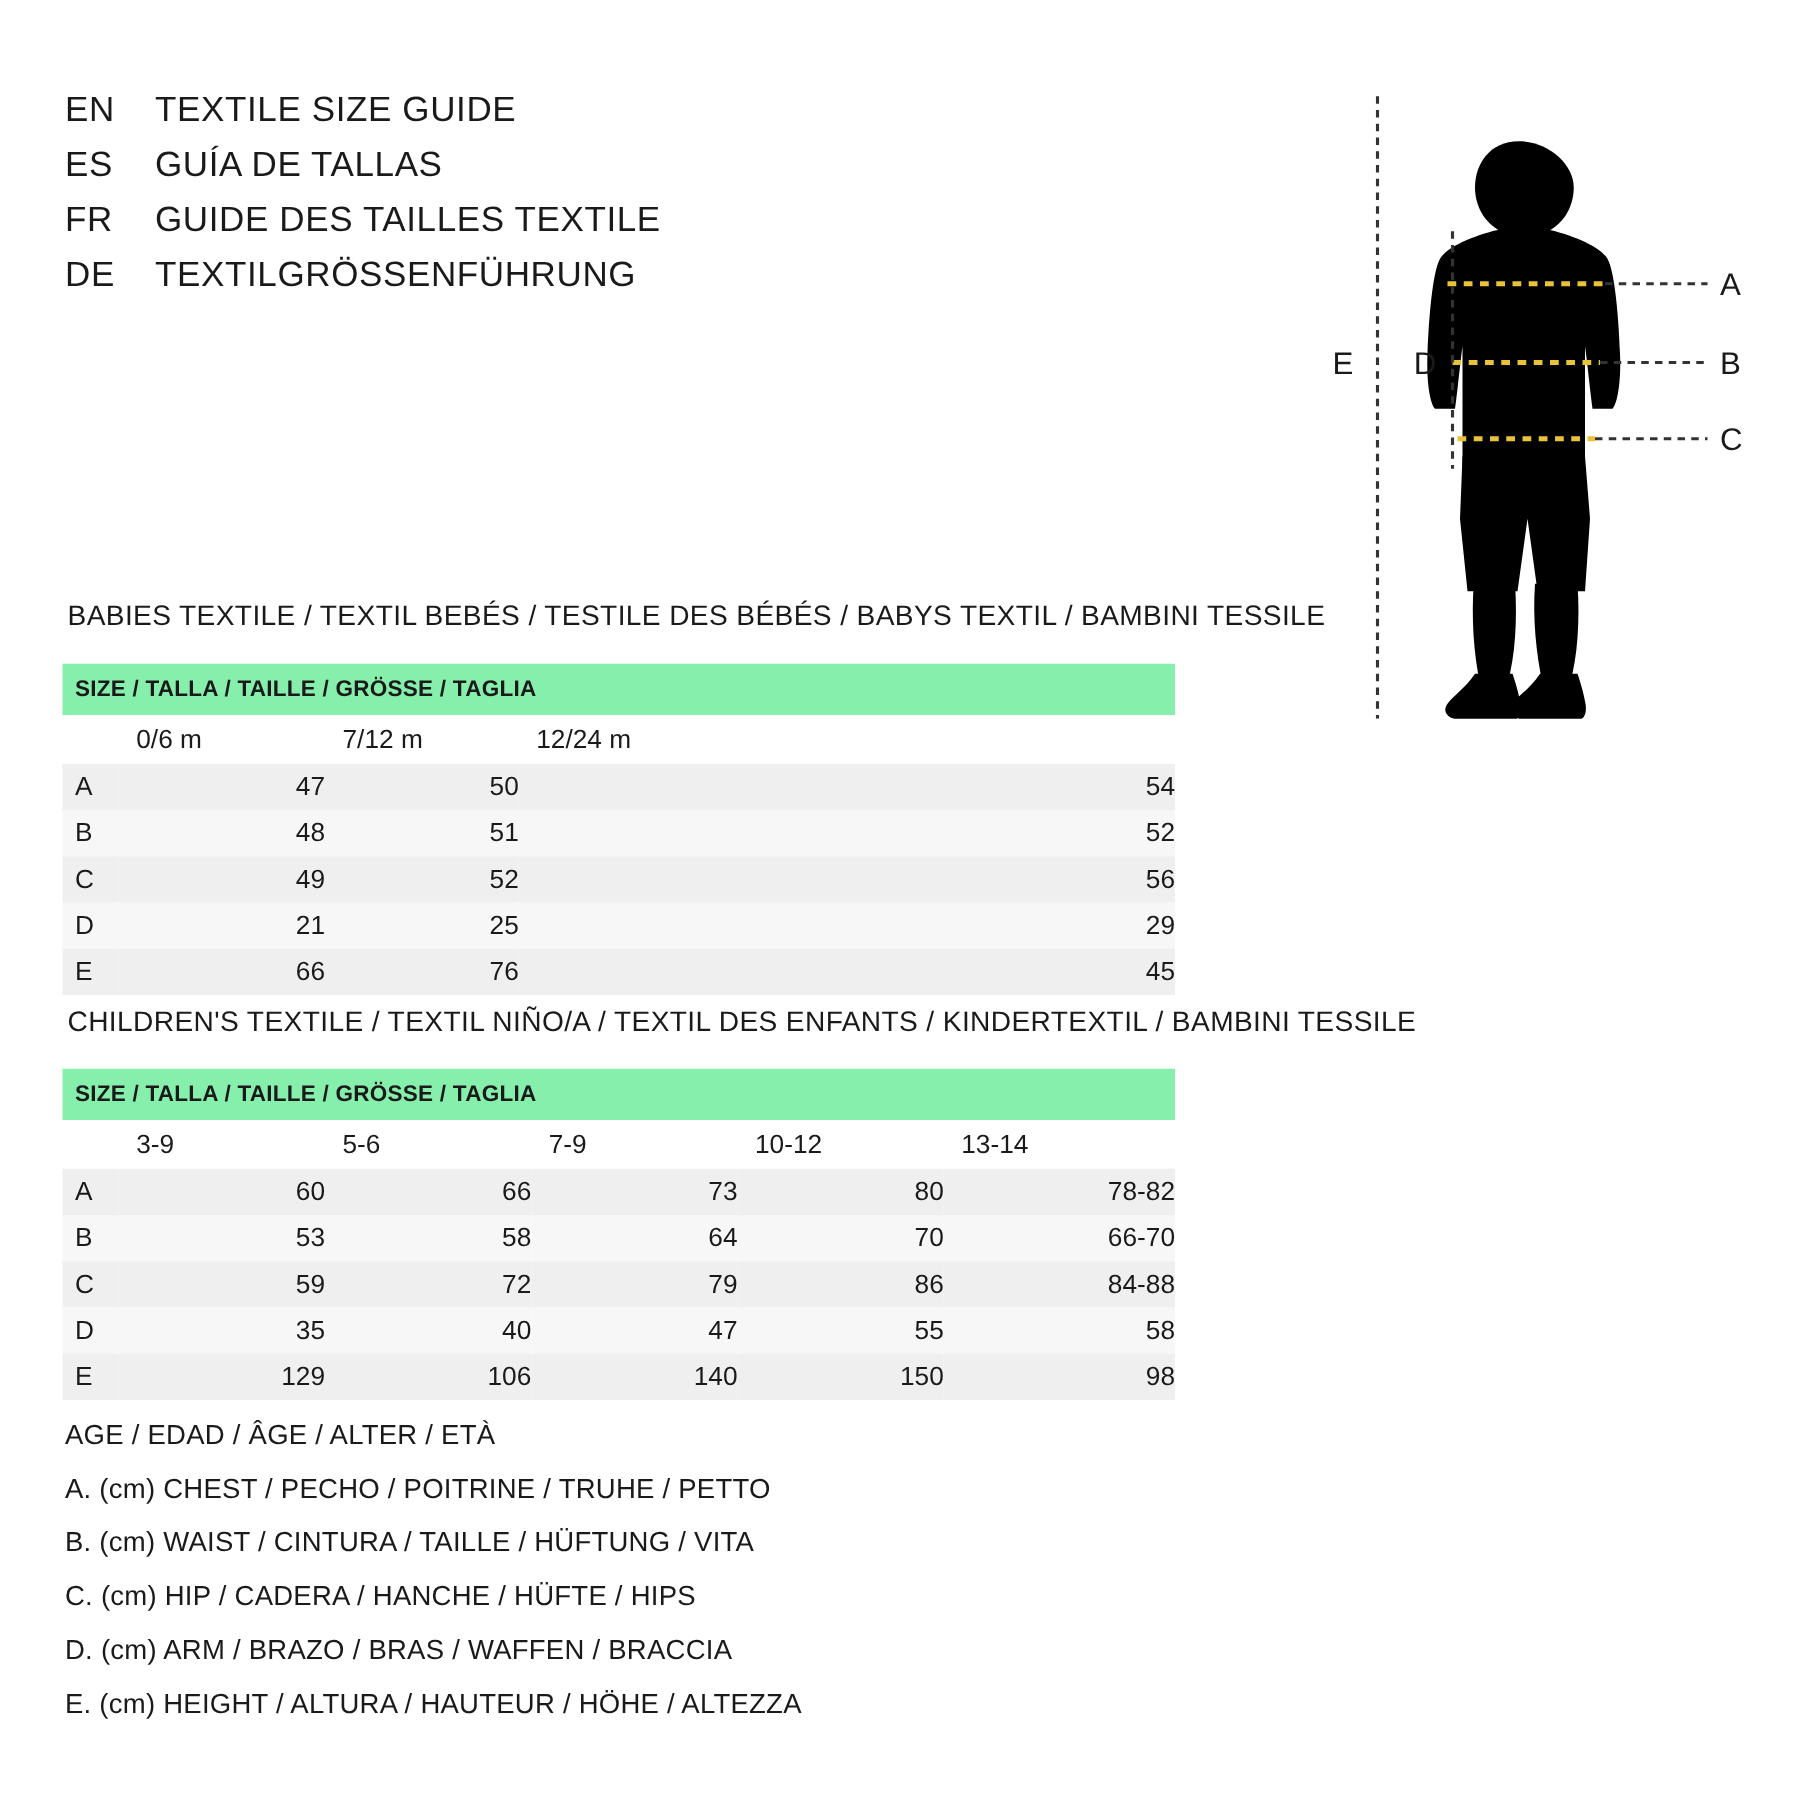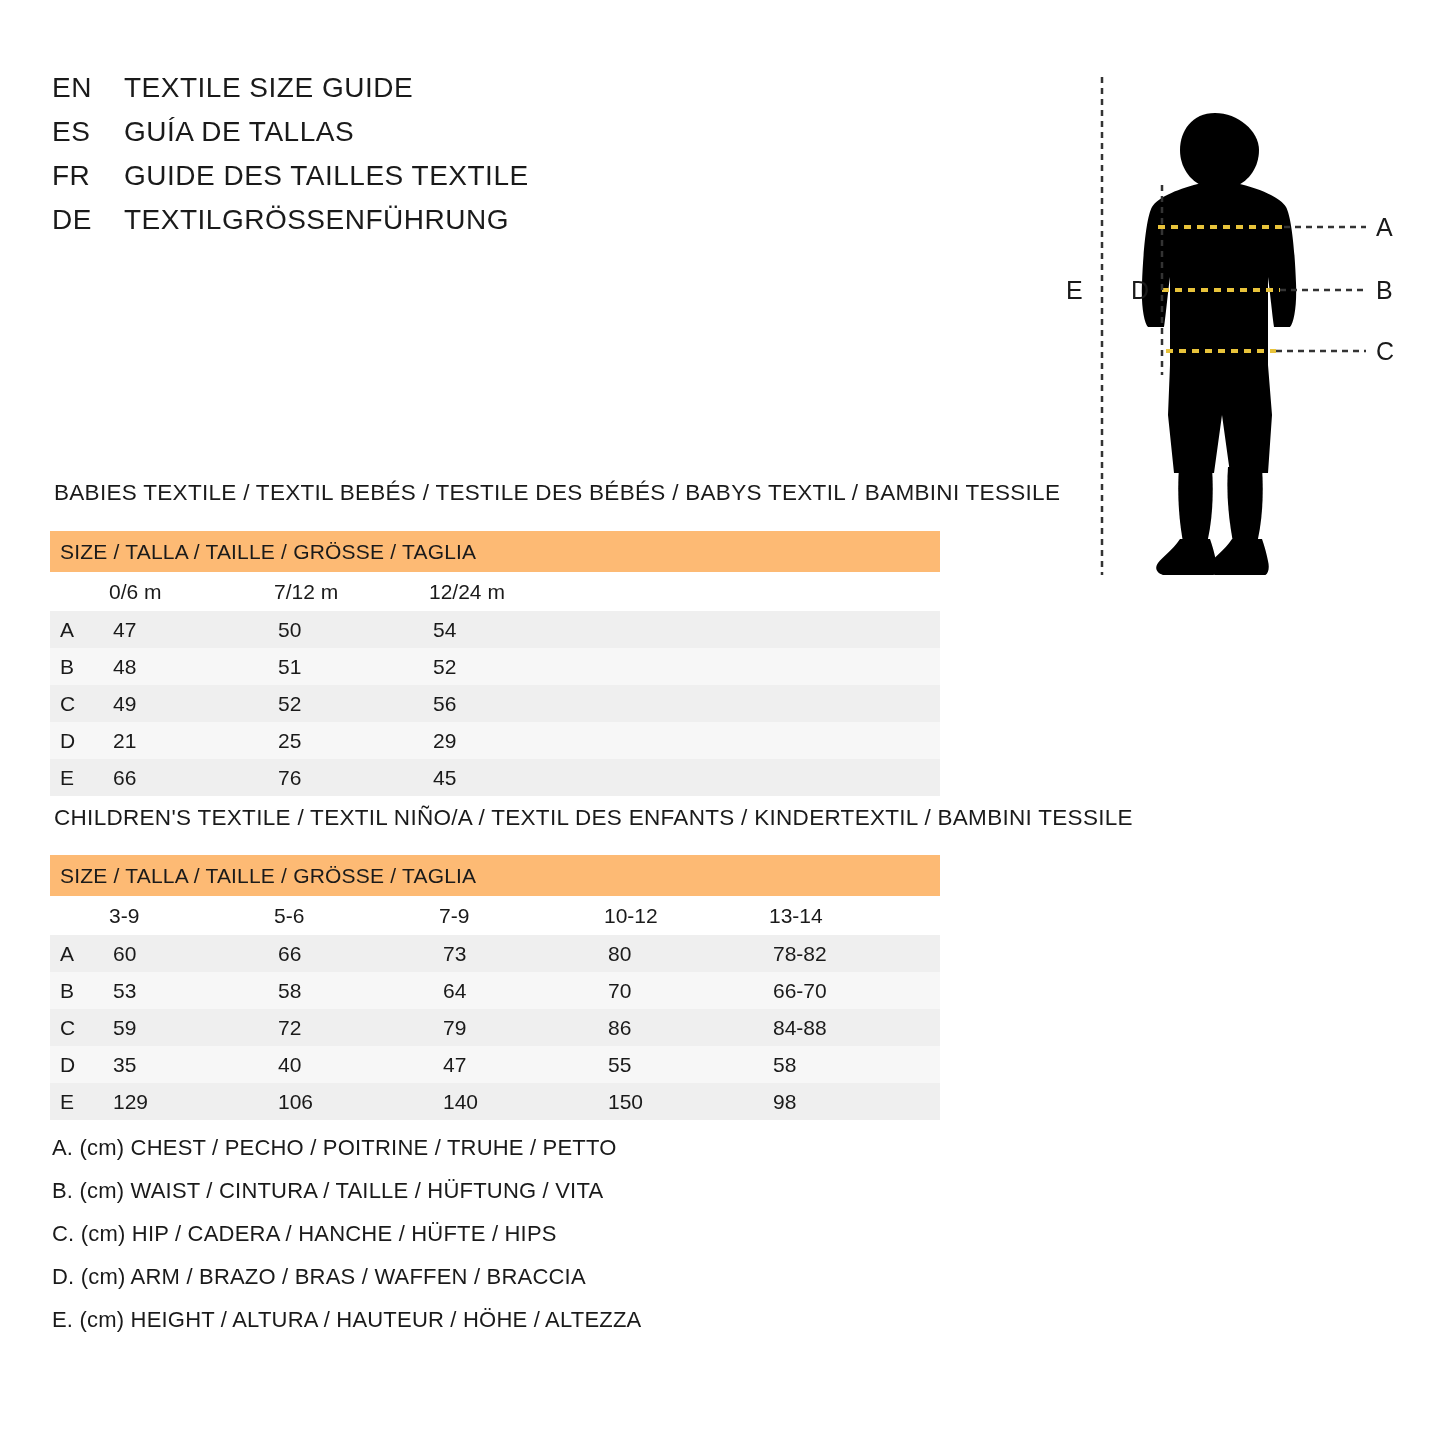--- a/index.html
+++ b/index.html
@@ -66,24 +66,25 @@
   table.size-table {
     position: absolute;
     border-collapse: collapse;
     font-size: 21px;
     color: #1a1a1a;
   }
   #babies-table { left: 50px; top: 531px; width: 890px; }
   #children-table { left: 50px; top: 855px; width: 890px; }
 
   table.size-table tr.header-row td {
-    background: #fdba74;
-    font-size: 21px;
+    background: #86efac;
+    font-size: 18px;
     padding: 7px 0 7px 10px;
     letter-spacing: 0.2px;
+    font-weight: bold;
   }
   table.size-table tr.subhead-row td {
     background: #ffffff;
     padding: 6px 0 6px 0;
   }
   table.size-table td {
     padding: 5px 0;
     height: 27px;
   }
   table.size-table tr.data-row.odd td { background: #efefef; }
@@ -93,20 +94,21 @@
     width: 35px;
     padding-left: 10px !important;
     text-align: left;
   }
   td.valcell {
     text-align: left;
   }
   .cell-inner {
     display: block;
     padding-left: 18px;
+    text-align: right;
   }
   .sub-inner {
     display: block;
     padding-left: 14px;
   }
 
   
   .legend {
     position: absolute;
     left: 52px;
@@ -374,18 +376,19 @@
           <span class="cell-inner">150</span>
         </td>
     <td class="valcell">
           <span class="cell-inner">98</span>
         </td>
   </tr>
 </tbody>
   </table>
 
 <div class="legend">
+  <div class="legend-line">AGE / EDAD / ÂGE / ALTER / ETÀ</div>
   <div class="legend-line">A. (cm) CHEST / PECHO / POITRINE / TRUHE / PETTO</div>
   <div class="legend-line">B. (cm) WAIST / CINTURA / TAILLE / HÜFTUNG / VITA</div>
   <div class="legend-line">C. (cm) HIP / CADERA / HANCHE / HÜFTE / HIPS</div>
   <div class="legend-line">D. (cm) ARM / BRAZO / BRAS / WAFFEN / BRACCIA</div>
   <div class="legend-line">E. (cm) HEIGHT / ALTURA / HAUTEUR / HÖHE / ALTEZZA</div>
 </div>
 
 </body></html>

